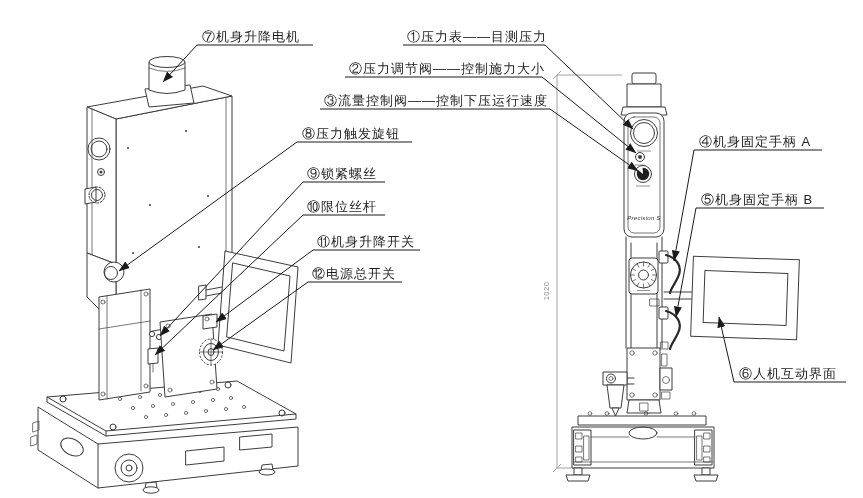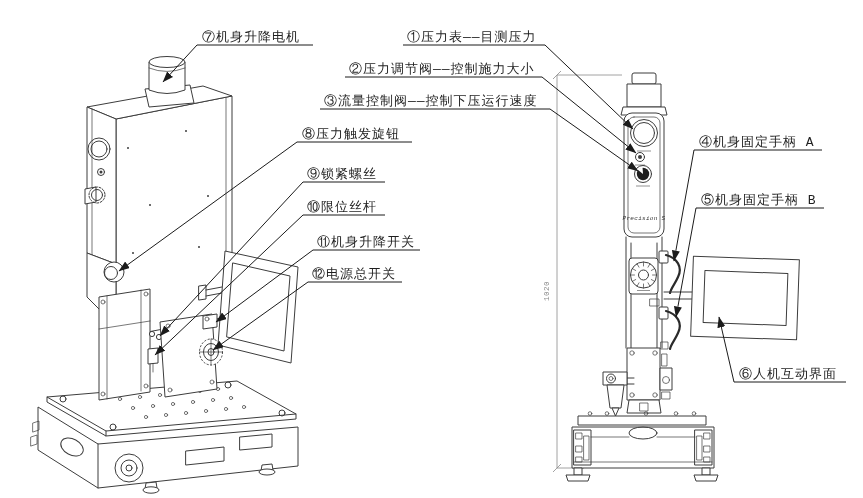--- a/index.html
+++ b/index.html
@@ -1,17 +1,17 @@
 <!DOCTYPE html>
 <html><head>
 <meta charset="utf-8">
 <style>
   html,body{margin:0;padding:0;background:#ffffff;}
   .stage{position:relative;width:863px;height:498px;background:#ffffff;overflow:hidden;
-         font-family:Liberation Mono, monospace;}
+         font-family:Liberation Sans, sans-serif;}
   svg{display:block;width:863px;height:498px;}
   .mk{stroke:#3d3d3d;stroke-width:1;fill:none;stroke-linejoin:round;stroke-linecap:round;}
   .mkf{stroke:#3d3d3d;stroke-width:1;fill:#ffffff;stroke-linejoin:round;}
   .thin{stroke-width:0.7;}
   .ridge{stroke-dasharray:2 1.6;}
   .leader{stroke:#1b1b1b;stroke-width:1;fill:none;}
   .co{font-size:13px;letter-spacing:1px;fill:#1f1f1f;}
   .dim{stroke:#8a8a8a;stroke-width:0.8;fill:none;}
   .dimtext{font-size:7.5px;fill:#8a8a8a;letter-spacing:0.5px;}
   .brand{font-size:6px;font-style:italic;fill:#333;letter-spacing:0.3px;}

